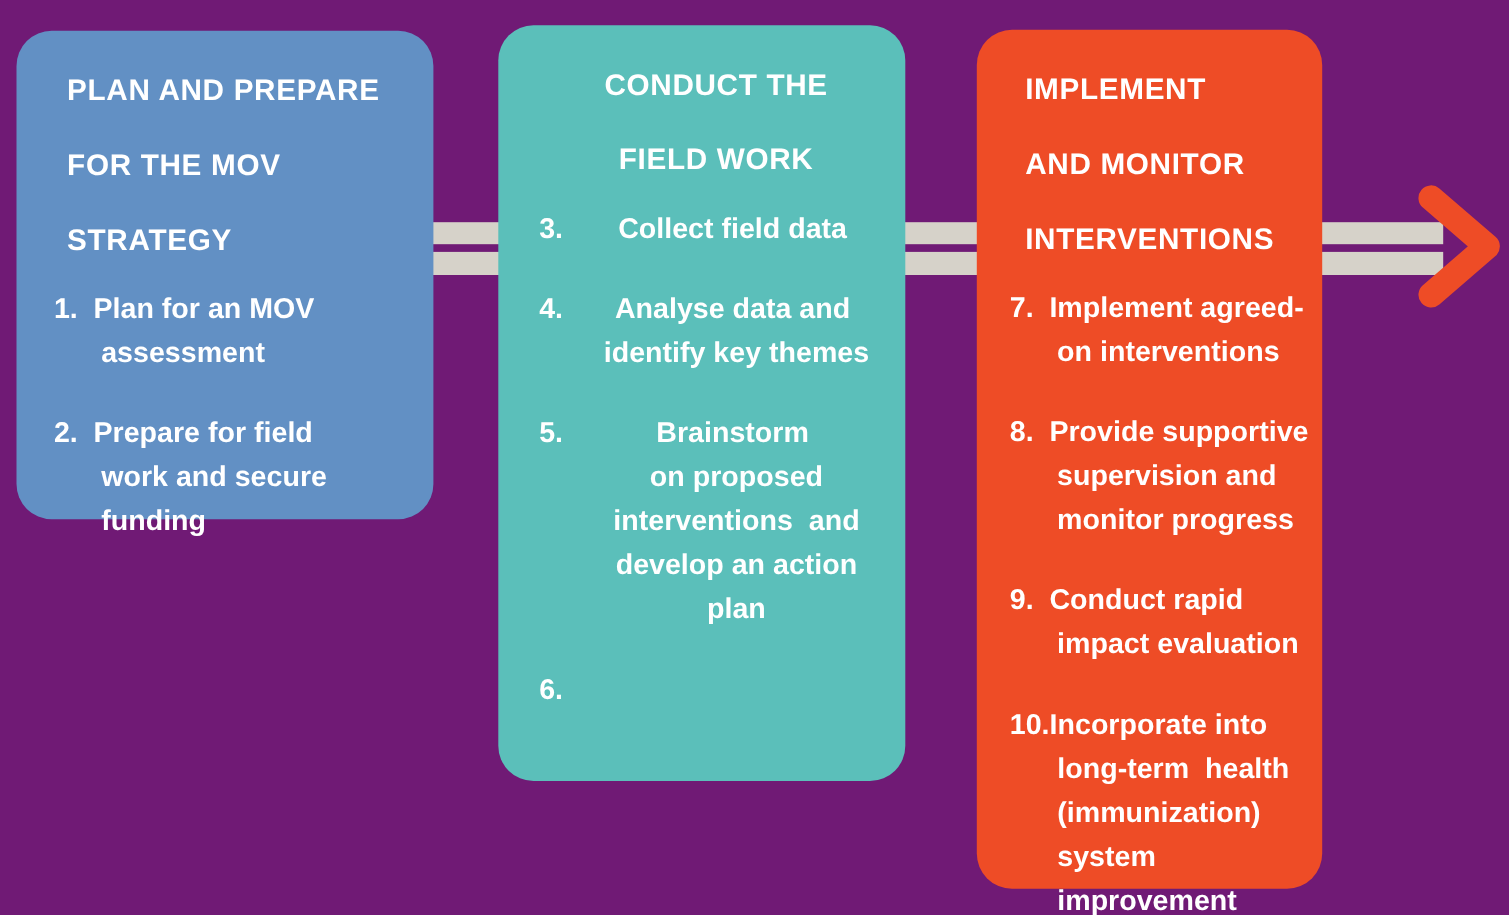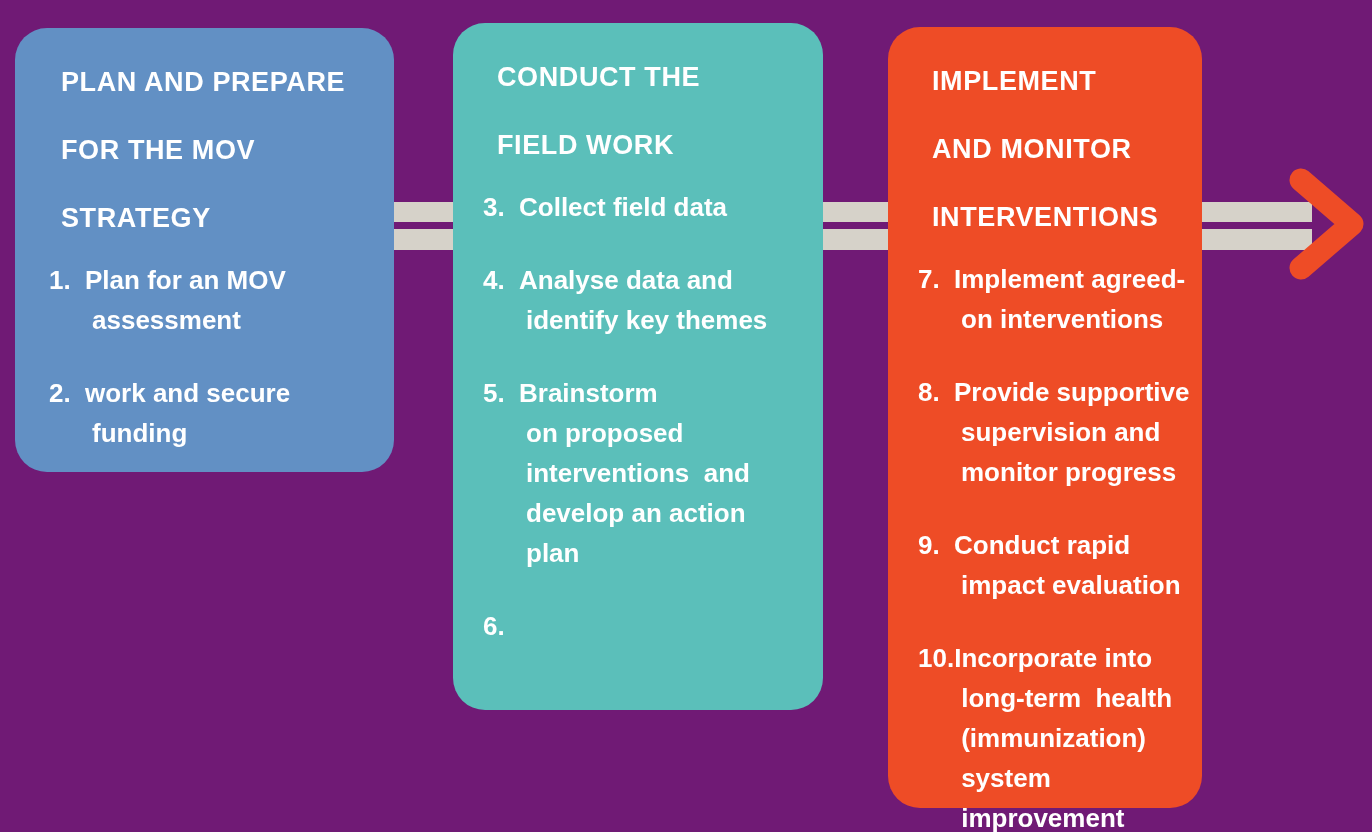--- a/index.html
+++ b/index.html
@@ -28,21 +28,21 @@
 
   
   .box {
     position: absolute;
     border-radius: 32px;
     color: #ffffff;
     z-index: 1;
     box-sizing: border-box;
   }
   .box.blue   { left: 15px;  top: 28px; width: 379px; height: 444px; background: #6290c4; }
-  .box.teal   { left: 453px; top: 23px; width: 370px; height: 687px; background: #5bbfba; }
+  .box.teal   { left: 453px; top: 23px; width: 370px; height: 687px; background: #5bbfba; text-align: center; }
   .box.orange { left: 888px; top: 27px; width: 314px; height: 781px; background: #ee4c26; }
 
   .box-title {
     margin: 37px 18px 0 44px;
     font-size: 27px;
     font-weight: bold;
     line-height: 34px;
     letter-spacing: 0.6px;
     white-space: pre-wrap;
   }
@@ -93,20 +93,21 @@
       <div class="step">
         <span class="step-num">1.</span>
         <span class="step-lines">
           <div class="step-line">Plan for an MOV</div>
           <div class="step-line">assessment</div>
         </span>
       </div>
       <div class="step">
         <span class="step-num">2.</span>
         <span class="step-lines">
+          <div class="step-line">Prepare for field</div>
           <div class="step-line">work and secure</div>
           <div class="step-line">funding</div>
         </span>
       </div>
     </div>
   </div>
 
   <div class="box teal">
     <div class="box-title"><span>CONDUCT THE</span><br>
 <span>FIELD WORK</span></div>

